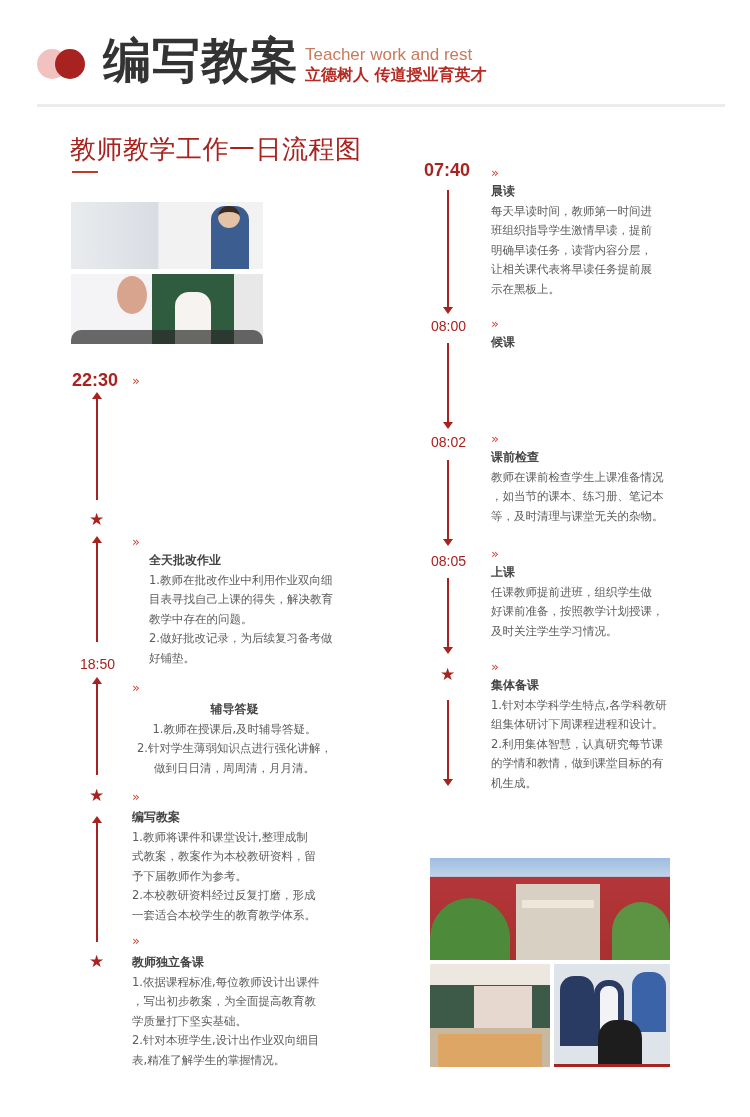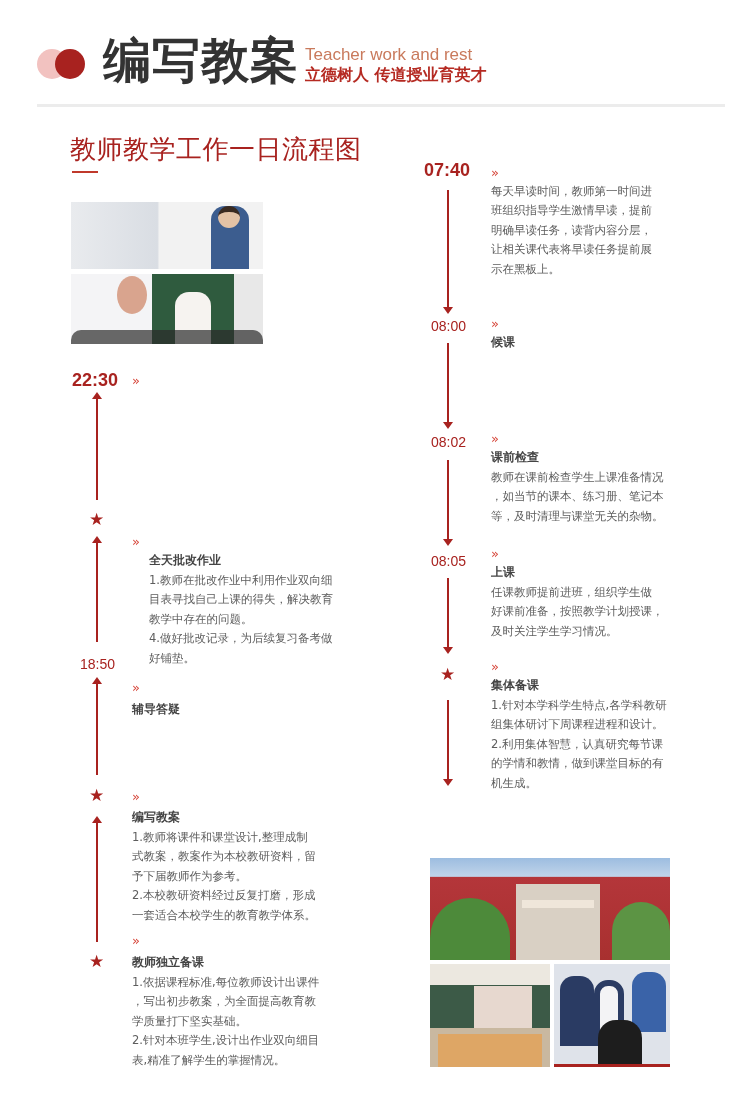--- a/index.html
+++ b/index.html
@@ -90,27 +90,30 @@
 <div class="chev" style="left:132px; top:374px;">»</div>
 <div class="block" style="left:132px; top:393px;">
 </div>
 
 <div class="chev" style="left:132px; top:535px;">»</div>
 <div class="block" style="left:149px; top:551px;">
   <div class="t">全天批改作业</div>
   <div class="d">1.教师在批改作业中利用作业双向细
 目表寻找自己上课的得失，解决教育
 教学中存在的问题。
-4.做好批改记录，为后续复习备考做
+2.做好批改记录，为后续复习备考做
 好铺垫。</div>
 </div>
 
 <div class="chev" style="left:132px; top:681px;">»</div>
-<div class="block" style="left:132px; top:700px;">
+<div class="block" style="left:132px; top:700px;text-align:center;">
   <div class="t">辅导答疑</div>
+  <div class="d">1.教师在授课后,及时辅导答疑。
+2.针对学生薄弱知识点进行强化讲解，
+做到日日清，周周清，月月清。</div>
 </div>
 
 <div class="chev" style="left:132px; top:790px;">»</div>
 <div class="block" style="left:132px; top:808px;">
   <div class="t">编写教案</div>
   <div class="d">1.教师将课件和课堂设计,整理成制
 式教案，教案作为本校教研资料，留
 予下届教师作为参考。
 2.本校教研资料经过反复打磨，形成
 一套适合本校学生的教育教学体系。</div>
@@ -132,20 +135,21 @@
 <div class="vline arrow-down" style="left:447px; top:343px; height:80px;"></div>
 <div class="time small" style="left:431px; top:432px;">08:02</div>
 <div class="vline arrow-down" style="left:447px; top:460px; height:80px;"></div>
 <div class="time small" style="left:431px; top:551px;">08:05</div>
 <div class="vline arrow-down" style="left:447px; top:578px; height:70px;"></div>
 <div class="star" style="left:440px; top:666px;">★</div>
 <div class="vline arrow-down" style="left:447px; top:700px; height:80px;"></div>
 
 <div class="chev" style="left:491px; top:166px;">»</div>
 <div class="block" style="left:491px; top:182px; width:190px;">
+  <div class="t">晨读</div>
   <div class="d">每天早读时间，教师第一时间进
 班组织指导学生激情早读，提前
 明确早读任务，读背内容分层，
 让相关课代表将早读任务提前展
 示在黑板上。</div>
 </div>
 
 <div class="chev" style="left:491px; top:317px;">»</div>
 <div class="block" style="left:491px; top:333px; width:190px;">
   <div class="t">候课</div>

